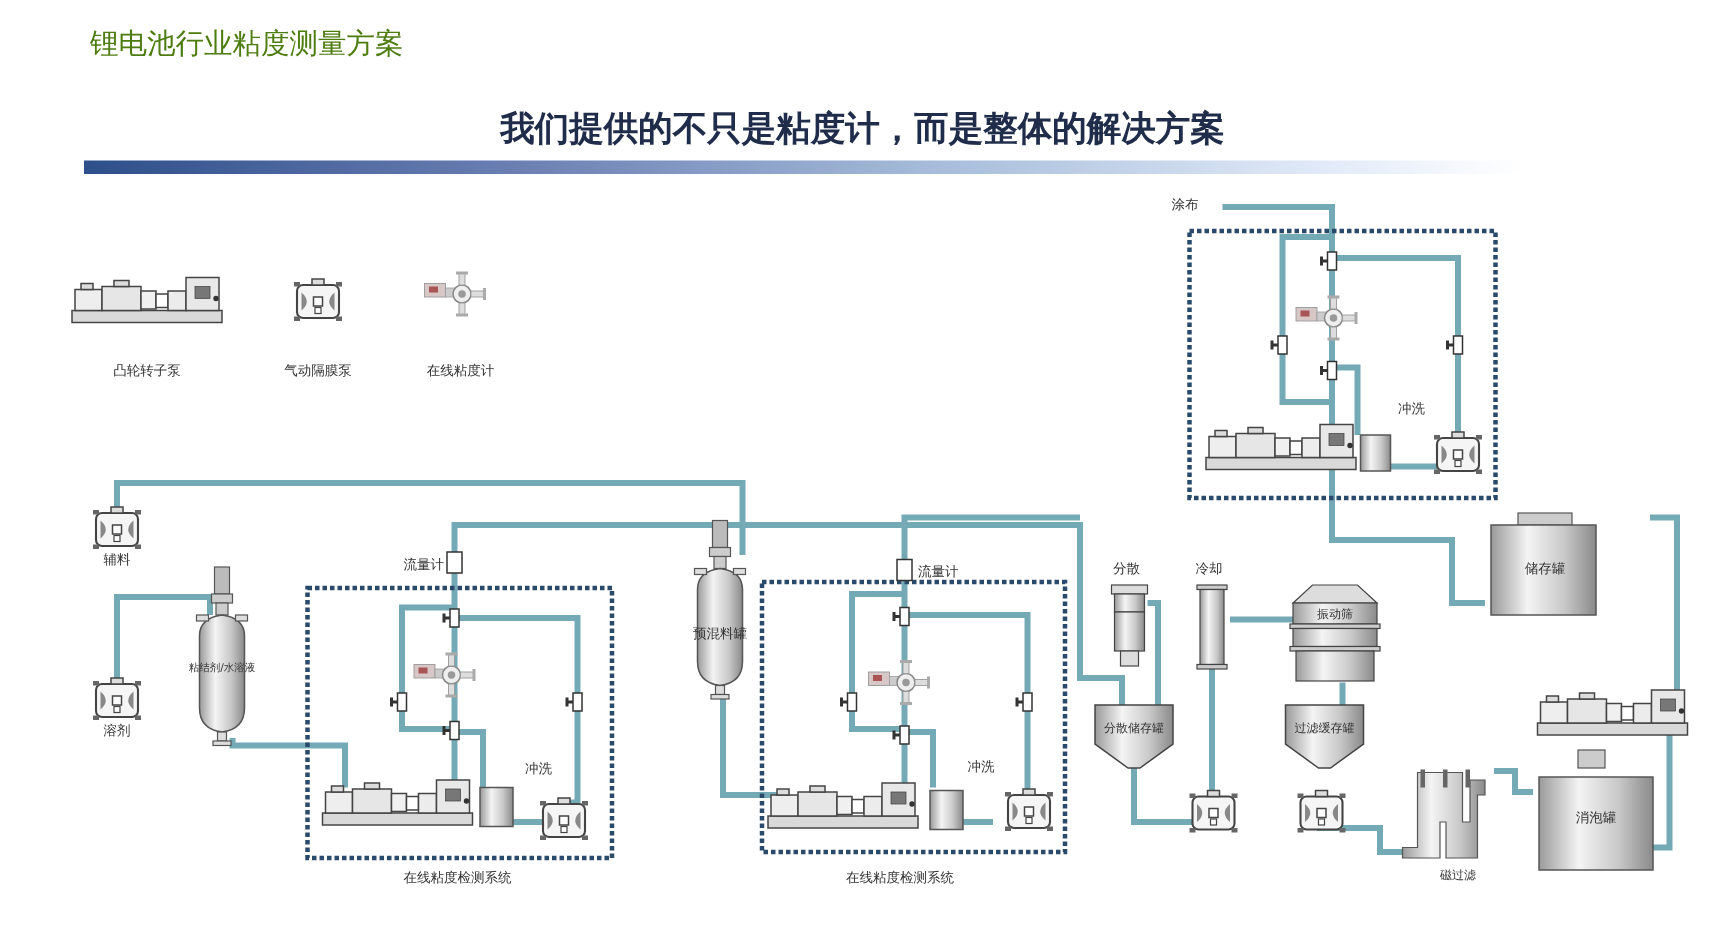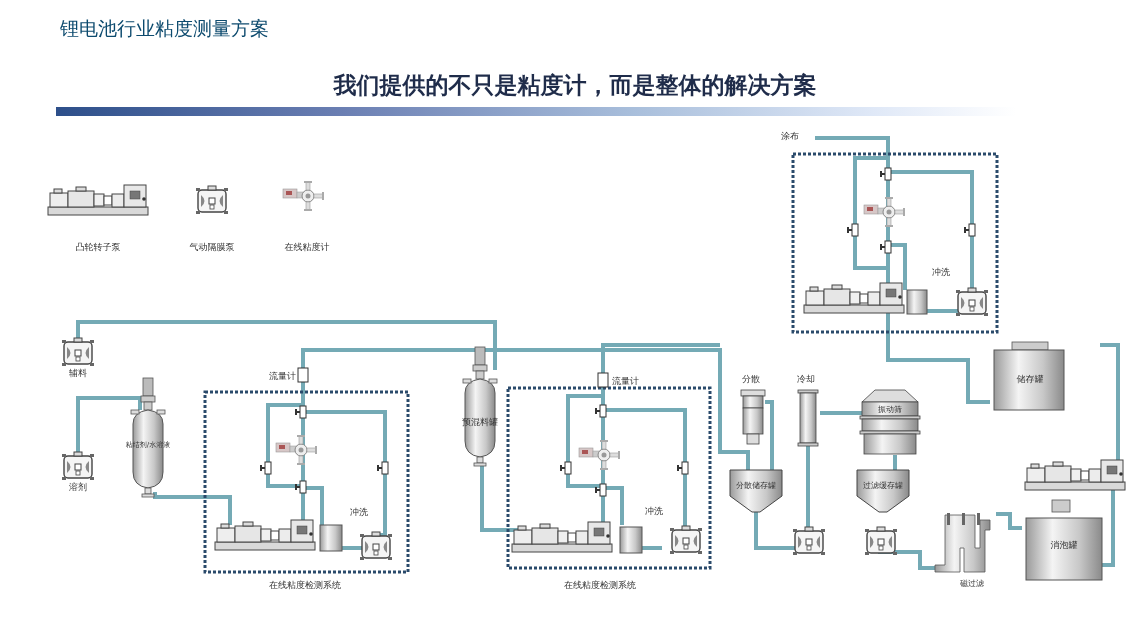--- a/index.html
+++ b/index.html
@@ -1,17 +1,17 @@
 <!DOCTYPE html>
 <html><head>
 <meta charset="utf-8">
 <style>
   html,body{margin:0;padding:0;background:#ffffff;}
   body{width:1140px;height:625px;position:relative;overflow:hidden;font-family:"DejaVu Sans",sans-serif;}
-  .title{position:absolute;left:60px;top:16px;font-family:"DejaVu Serif",serif;font-size:19px;color:#0c4a6e;}
+  .title{position:absolute;left:60px;top:16px;font-family:"DejaVu Serif",serif;font-size:19px;color:#4d7c0f;}
   .headline{position:absolute;left:0;width:1140px;top:70px;text-align:center;font-family:Liberation Mono, monospace;font-weight:bold;font-size:23px;color:#1f2c4a;padding-left:10px;box-sizing:border-box;}
   .bar{position:absolute;left:56px;top:107px;width:960px;height:9px;background:linear-gradient(90deg,#2d4f8a 0%,#6b7fb3 30%,#a8bedb 60%,#dfe8f7 85%,#ffffff 100%);}
   svg#diagram{position:absolute;left:0;top:0;}
   .lbl{font-family:"DejaVu Sans",sans-serif;fill:#333;}
 </style>
 </head>
 <body>
 
 <div class="title">锂电池行业粘度测量方案</div>
 <div class="headline">我们提供的不只是粘度计，而是整体的解决方案</div>

